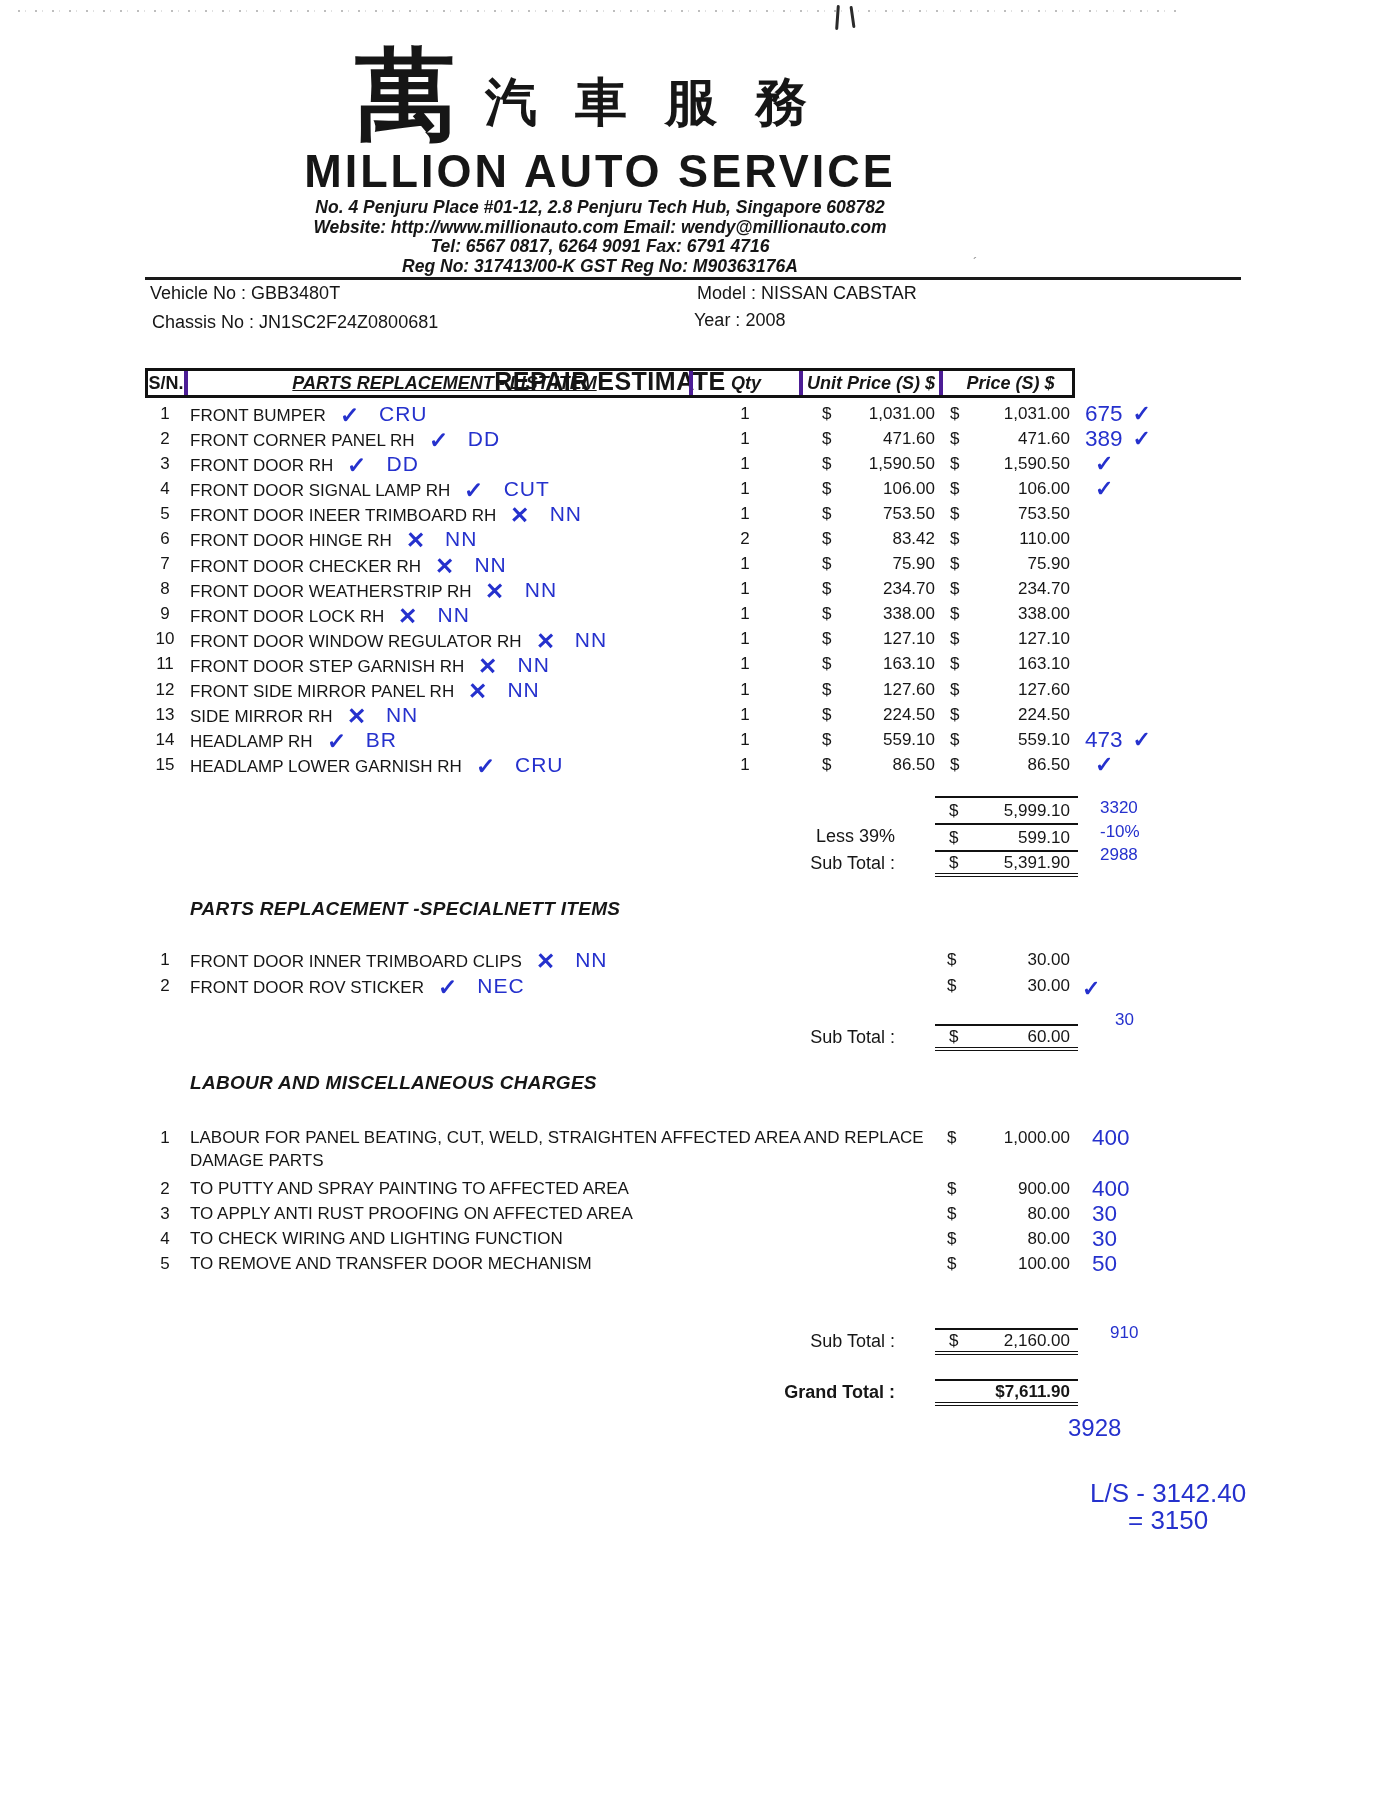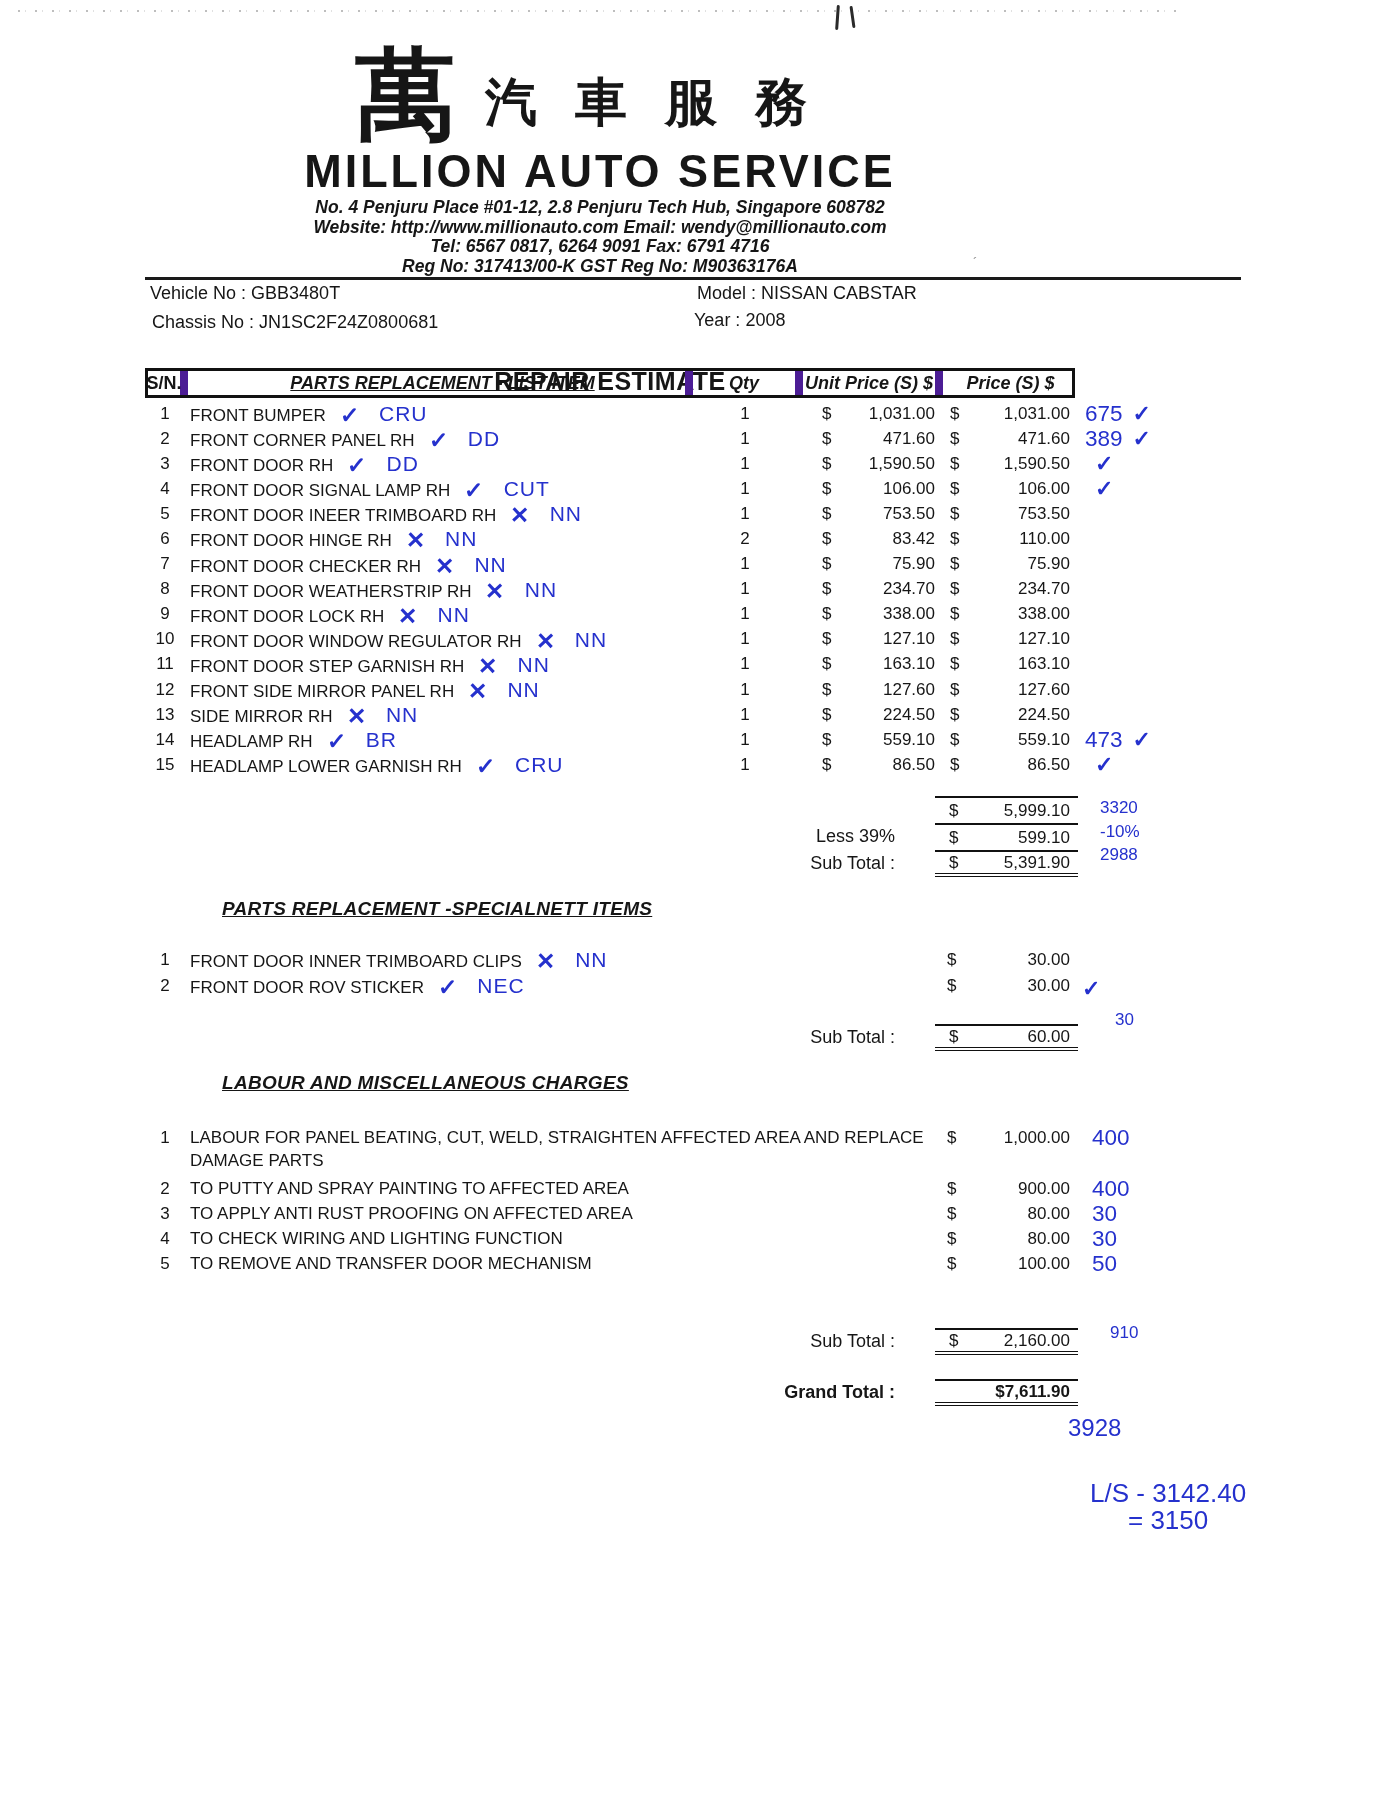--- a/index.html
+++ b/index.html
@@ -31,21 +31,21 @@
 
   .doc-title { left:145px; top:339px; width:930px; text-align:center; font-size:25px; font-weight:700; letter-spacing:.5px;margin-top:28px; }
 
   
   .thead {
     left:145px; top:368px; width:930px; display:grid;
     grid-template-columns:40px 505px 110px 140px 135px;
     border:3px solid #111; box-sizing:border-box; height:30px;
   }
   .thead > div {
-    border-right:8px solid #4c1d95; display:flex; align-items:center; justify-content:center;
+    border-right:4px solid #4c1d95; display:flex; align-items:center; justify-content:center;
     font-weight:700; font-size:18px; box-sizing:border-box;
   }
   .thead > div:last-child { border-right:none; }
   .th-it { font-style:italic; }
   .th-underline { text-decoration:underline;padding-left:12px; }
 
   .rows { left:145px; top:400px; width:1233px; }
   .prow { display:grid; grid-template-columns:40px 505px 110px 140px 135px auto; height:25.1px; align-items:center; font-size:17px; }
   .c-sn { text-align:center; }
   .c-item { padding-left:5px; white-space:nowrap; }
@@ -60,21 +60,21 @@
   .code { font-size:21px; font-weight:500; letter-spacing:1px; margin-left:20px; }
   .note-num { font-size:22.5px; font-weight:500; }
   .note-mark { font-size:22px; font-weight:600; margin-left:10px; }
 
   
   .t-label { width:195px; text-align:right; font-size:18px; line-height:27px; box-sizing:border-box; }
   .t-box { left:935px; width:143px; box-sizing:border-box; height:27px; display:flex; justify-content:space-between; align-items:center; font-size:17px; padding:0 8px 0 14px; border-top:2px solid #111; }
   .t-box.dbl { border-bottom:4px double #111; }
   .t-note { left:1100px; font-size:17px; font-weight:500; }
 
-  .section-title { font-size:19px; font-weight:700; font-style:italic; text-decoration:underline; letter-spacing:.3px;margin-left:32px; }
+  .section-title { font-size:19px; font-weight:700; font-style:italic; letter-spacing:.3px; }
 
   .srow { display:grid; grid-template-columns:40px 750px 143px auto; height:26px; align-items:center; font-size:17px; }
   .m-plain { padding-left:12px; padding-right:8px; }
   .pmark { font-size:22px; font-weight:600; padding-left:4px; transform:translateY(3px); display:inline-block; }
 
   .lrow { display:grid; grid-template-columns:40px 750px 143px auto; min-height:25px; font-size:17px; align-items:start; line-height:23px; }
   .lrow:first-child { margin-bottom:5px; }
   .lrow .c-itemw { padding-left:5px; padding-right:10px; white-space:normal; }
   .lrow .money { align-self:start; }
   .l-note { padding-left:14px; font-size:22.5px; font-weight:500; line-height:23px; }

